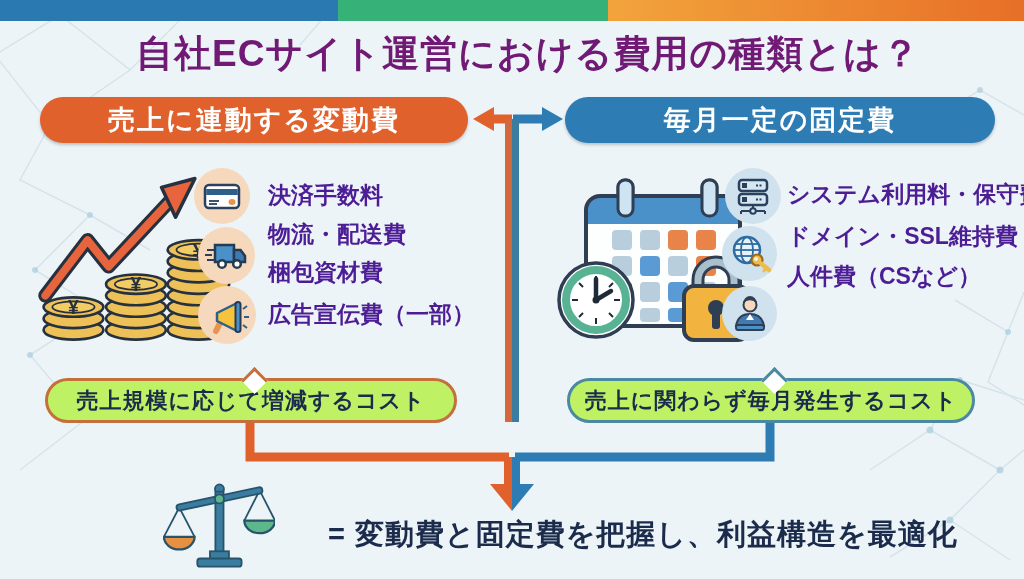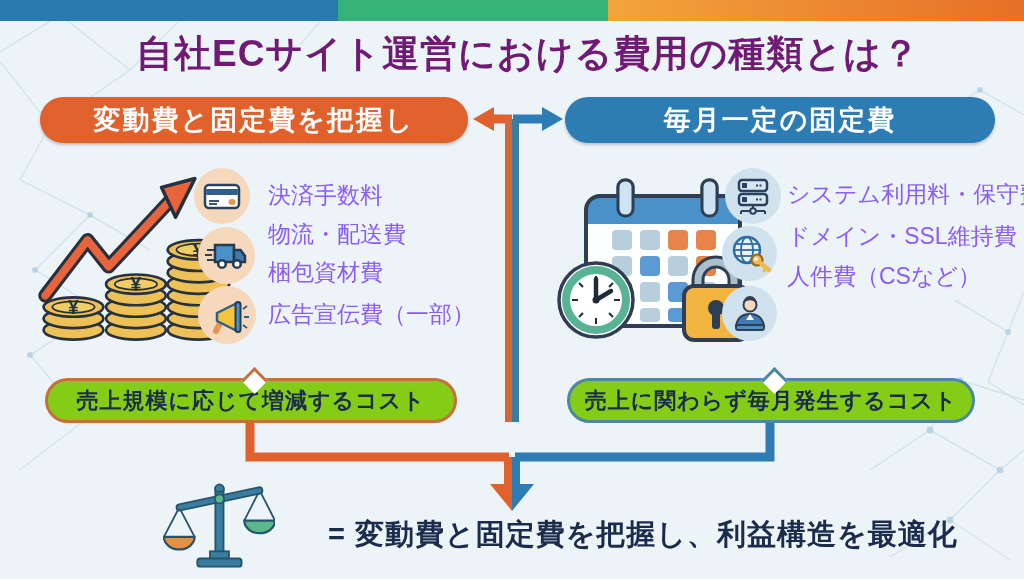--- a/index.html
+++ b/index.html
@@ -29,24 +29,24 @@
   .pill-right{left:565px;width:430px;background:#2d7cb4;}
   .illus{position:absolute;z-index:2;}
   .icon-circle{
     position:absolute;border-radius:50%;z-index:2;
     display:flex;align-items:center;justify-content:center;
   }
   .peach{background:#f6d8bd;}
   .lblue{background:#cfe2ed;}
   .item-label{
     position:absolute;z-index:2;white-space:nowrap;
-    font-size:23px;font-weight:400;color:#8b5cf6;line-height:26px;
+    font-size:23px;font-weight:700;color:#4c1d95;line-height:26px;
   }
   .callout{
-    position:absolute;top:378px;height:45px;background:#84cc16;z-index:2;
+    position:absolute;top:378px;height:45px;background:#bef264;z-index:2;
     border:3px solid #c4703c;border-radius:24px;box-sizing:border-box;
     display:flex;align-items:center;justify-content:center;
     font-size:22px;font-weight:800;color:#1b2b4c;letter-spacing:1px;
   }
   .callout-left{left:45px;width:412px;border-color:#c4703c;}
   .callout-right{left:567px;width:408px;border-color:#4b89a2;}
   .notch{
     position:absolute;top:-10px;width:16px;height:16px;background:#ffffff;
     transform:rotate(45deg);
     border-left:3px solid;border-top:3px solid;border-color:inherit;
@@ -85,21 +85,21 @@
         <circle cx="1008" cy="332" r="3"></circle>
         <circle cx="980" cy="90" r="3"></circle>
     </g>
   </svg>
 
   <div class="topbar"></div>
 
   <h1 class="title">自社ECサイト運営における費用の種類とは？</h1>
 
   <div class="pill pill-left">
-    <span>変動費と固定費を把握し</span>
+    <span>売上に連動する変動費</span>
   </div>
   <div class="pill pill-right">
     <span>毎月一定の固定費</span>
   </div>
 
   <svg class="connectors" viewBox="0 0 1024 579">
 
     <line x1="512" y1="119" x2="494" y2="119" stroke="#e0612c" stroke-width="9"></line>
     <polygon points="494,107 494,131 473,119" fill="#e0612c"></polygon>
     <line x1="513" y1="119" x2="542" y2="119" stroke="#2d7cb4" stroke-width="9"></line>

